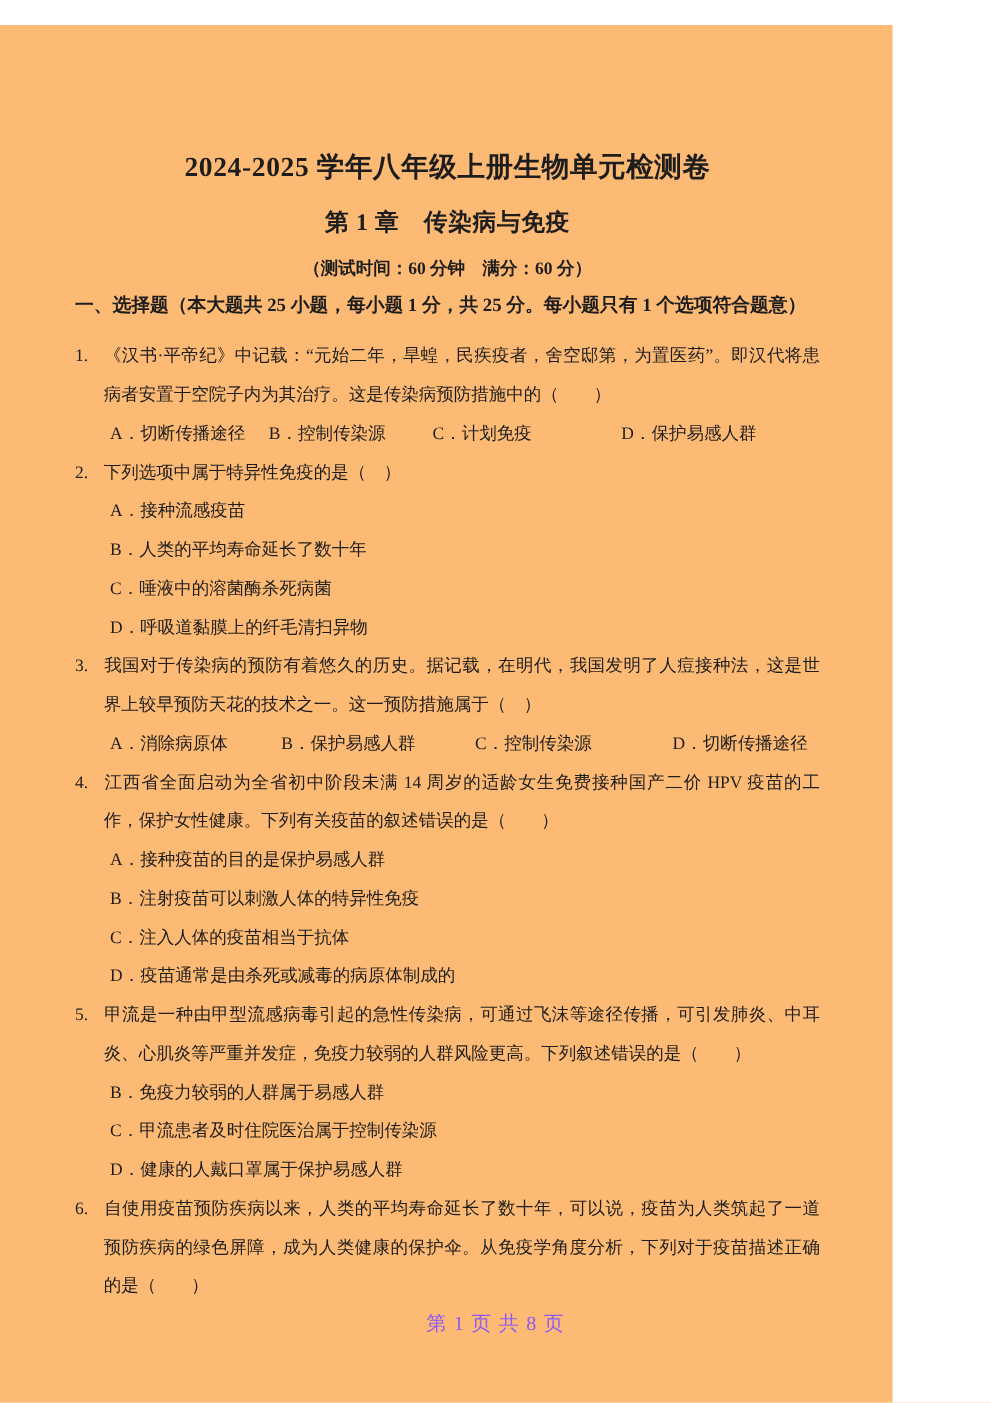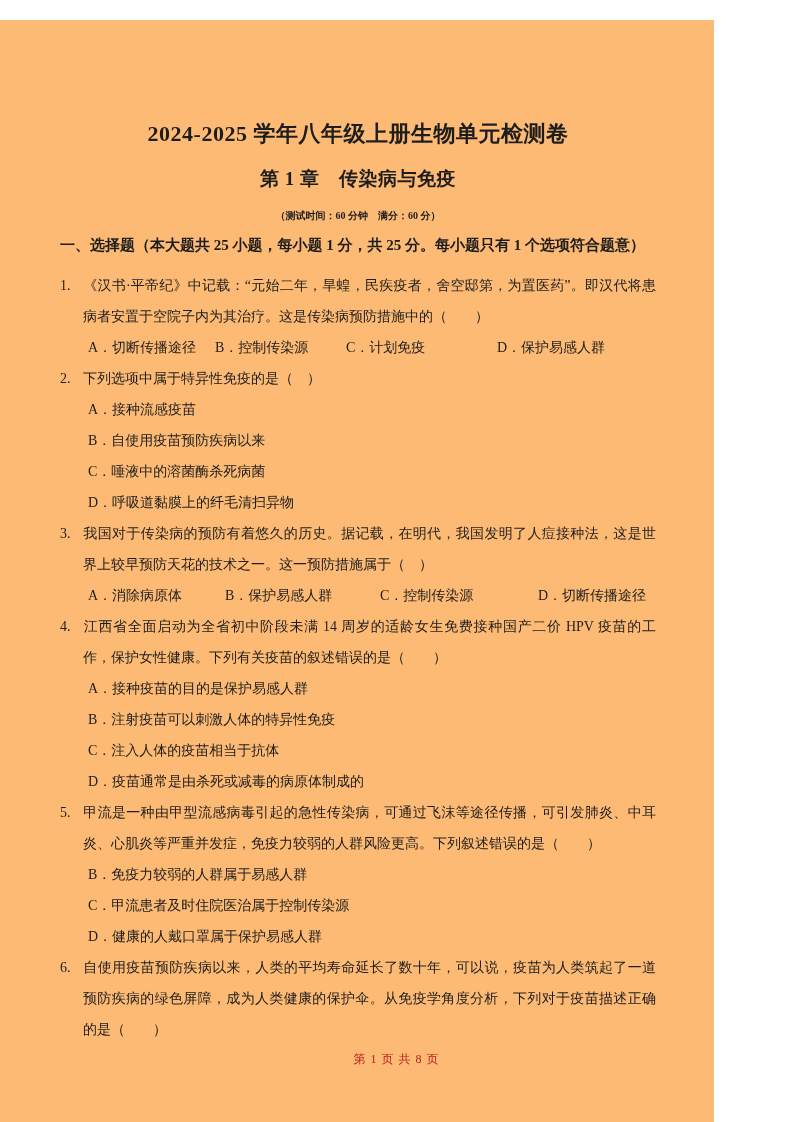--- a/index.html
+++ b/index.html
@@ -34,21 +34,21 @@
   }
   .chapter {
     font-size: 19px;
     font-weight: bold;
     text-align: center;
     line-height: 26px;
     margin: 0 0 14px 0;
     letter-spacing: 0.5px;
   }
   .meta {
-    font-size: 10px;
+    font-size: 14px;
     font-weight: bold;
     text-align: center;
     line-height: 19px;
     margin: 0 0 10px 0;
   }
   .section-heading {
     font-size: 15px;
     font-weight: bold;
     line-height: 21px;
     margin: 0 0 14px 0;
@@ -83,23 +83,23 @@
     top: 0;
     white-space: nowrap;
     text-align: right;
   }
   .footer {
     position: absolute;
     left: 0;
     top: 1051px;
     width: 793px;
     text-align: center;
-    font-size: 12px;
+    font-size: 16px;
     line-height: 17px;
-    color: #b91c1c;
+    color: #8b5cf6;
     letter-spacing: 1px;
   }
 </style>
 </head>
 <body>
 
 <div class="page">
 
   <h1 class="title">2024-2025 学年八年级上册生物单元检测卷</h1>
   <h2 class="chapter">第 1 章　传染病与免疫</h2>
@@ -112,21 +112,21 @@
       <span class="opt" style="left:28px">A．切断传播途径</span>
       <span class="opt" style="left:155px">B．控制传染源</span>
       <span class="opt" style="left:286px">C．计划免疫</span>
       <span class="opt" style="left:437px">D．保护易感人群</span>
     </div>
   </div>
 
   <div class="question">
     <p class="stem"><span class="qnum">2.</span><span>下列选项中属于特异性免疫的是（　）</span></p>
     <p class="optline">A．接种流感疫苗</p>
-    <p class="optline">B．自使用疫苗预防疾病以来</p>
+    <p class="optline">B．人类的平均寿命延长了数十年</p>
     <p class="optline">C．唾液中的溶菌酶杀死病菌</p>
     <p class="optline">D．呼吸道黏膜上的纤毛清扫异物</p>
   </div>
 
   <div class="question">
     <p class="stem"><span class="qnum">3.</span><span>我国对于传染病的预防有着悠久的历史。据记载，在明代，我国发明了人痘接种法，这是世界上较早预防天花的技术之一。这一预防措施属于（　）</span></p>
     <div class="opts-row">
       <span class="opt" style="left:28px">A．消除病原体</span>
       <span class="opt" style="left:165px">B．保护易感人群</span>
       <span class="opt" style="left:320px">C．控制传染源</span>

